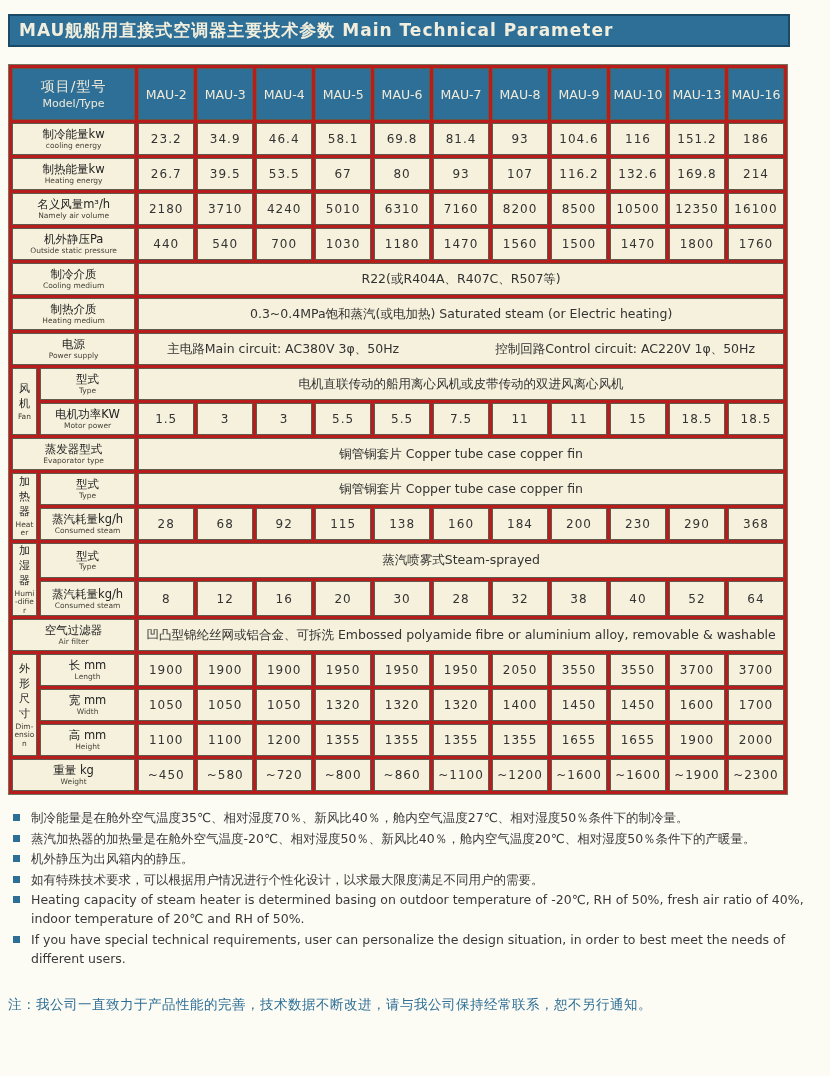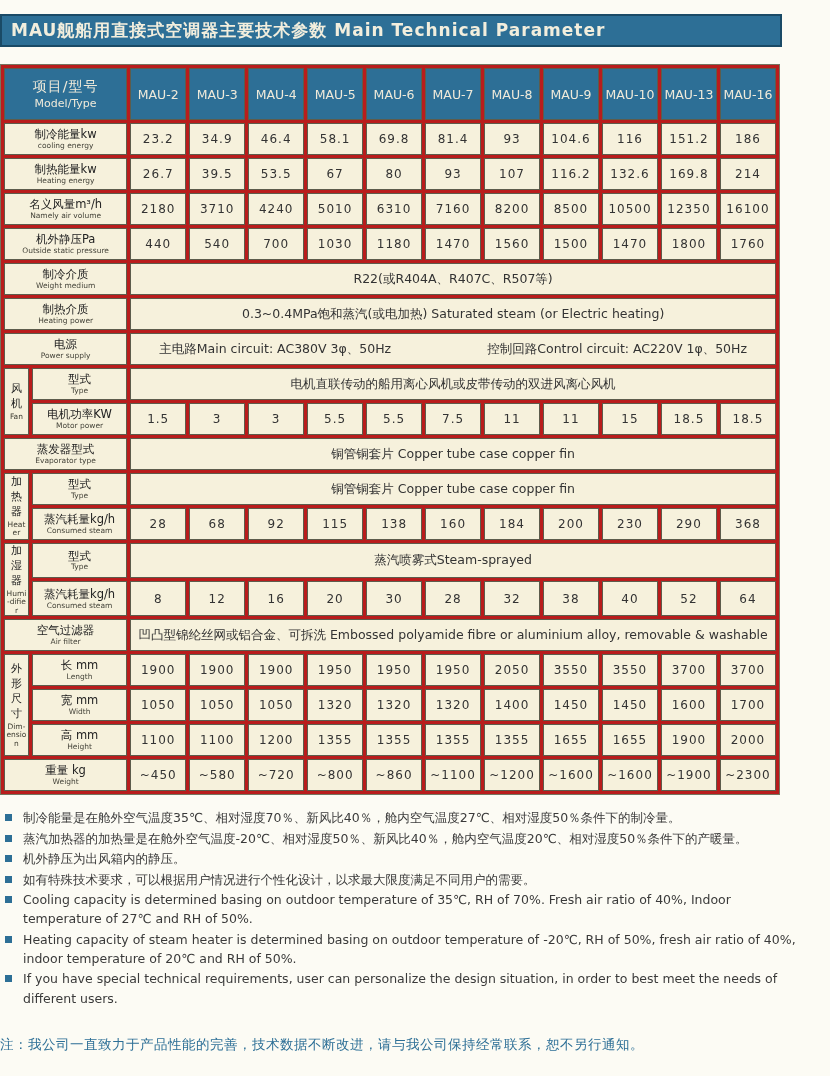--- a/index.html
+++ b/index.html
@@ -1,17 +1,17 @@
 <!DOCTYPE html>
 <html><head>
 <meta charset="utf-8">
 <style>
   html,body{margin:0;padding:0;background:#fcfbf4;}
   body{width:830px;height:1076px;font-family:"DejaVu Sans","Liberation Sans",sans-serif;color:#333;}
-  .page{padding:6px 0 0 0;}
+  .page{padding:6px 0 0 8px;}
 
   .title-bar{
     width:760px;background:#2d6f96;border:2px solid #1a4a66;color:#f2eedd;
     font-size:17px;font-weight:bold;letter-spacing:1px;padding:3px 9px;margin:8px 0 17px 0;
   }
 
   table.spec-table{
     border-collapse:separate;border-spacing:3px;table-layout:fixed;width:780px;
     background:#b91c1c;border:1px solid #75745f;
   }
@@ -150,28 +150,28 @@
           <td class="val">1470</td>
           <td class="val">1560</td>
           <td class="val">1500</td>
           <td class="val">1470</td>
           <td class="val">1800</td>
           <td class="val">1760</td>
         </tr>
         <tr>
           <td class="label" colspan="2">
             <div class="zh">制冷介质</div>
-            <div class="en">Weight medium</div>
+            <div class="en">Cooling medium</div>
           </td>
           <td class="mval" colspan="11">R22(或R404A、R407C、R507等)</td>
         </tr>
         <tr>
           <td class="label" colspan="2">
             <div class="zh">制热介质</div>
-            <div class="en">Heating power</div>
+            <div class="en">Heating medium</div>
           </td>
           <td class="mval" colspan="11">0.3~0.4MPa饱和蒸汽(或电加热)  Saturated steam (or Electric heating)</td>
         </tr>
         <tr>
           <td class="label" colspan="2">
             <div class="zh">电源</div>
             <div class="en">Power supply</div>
           </td>
           <td class="mval parts" colspan="11">
             <div class="parts-wrap">
@@ -359,21 +359,20 @@
           <td class="val">~2300</td>
         </tr>
       </tbody>
   </table>
 
   <ul class="footnotes">
       <li class="fn"><span class="bullet"></span><span class="fntext">制冷能量是在舱外空气温度35℃、相对湿度70％、新风比40％，舱内空气温度27℃、相对湿度50％条件下的制冷量。</span></li>
       <li class="fn"><span class="bullet"></span><span class="fntext">蒸汽加热器的加热量是在舱外空气温度-20℃、相对湿度50％、新风比40％，舱内空气温度20℃、相对湿度50％条件下的产暖量。</span></li>
       <li class="fn"><span class="bullet"></span><span class="fntext">机外静压为出风箱内的静压。</span></li>
       <li class="fn"><span class="bullet"></span><span class="fntext">如有特殊技术要求，可以根据用户情况进行个性化设计，以求最大限度满足不同用户的需要。</span></li>
-      <li class="fn"><span class="bullet"></span><span class="fntext">Cooling capacity is determined basing on outdoor temperature of 35℃, RH of 70%. Fresh air ratio of 40%, Indoor temperature of 27℃ and RH of 50%.</span></li>
       <li class="fn"><span class="bullet"></span><span class="fntext">Heating capacity of steam heater is determined basing on outdoor temperature of -20℃, RH of 50%, fresh air ratio of 40%, indoor temperature of 20℃ and RH of 50%.</span></li>
       <li class="fn"><span class="bullet"></span><span class="fntext">If you have special technical requirements, user can personalize the design situation, in order to best meet the needs of different users.</span></li>
     </ul>
 
   <div class="bottom-note">
     <div class="zh">注：我公司一直致力于产品性能的完善，技术数据不断改进，请与我公司保持经常联系，恕不另行通知。</div>
 
   </div>
 
 </div>

